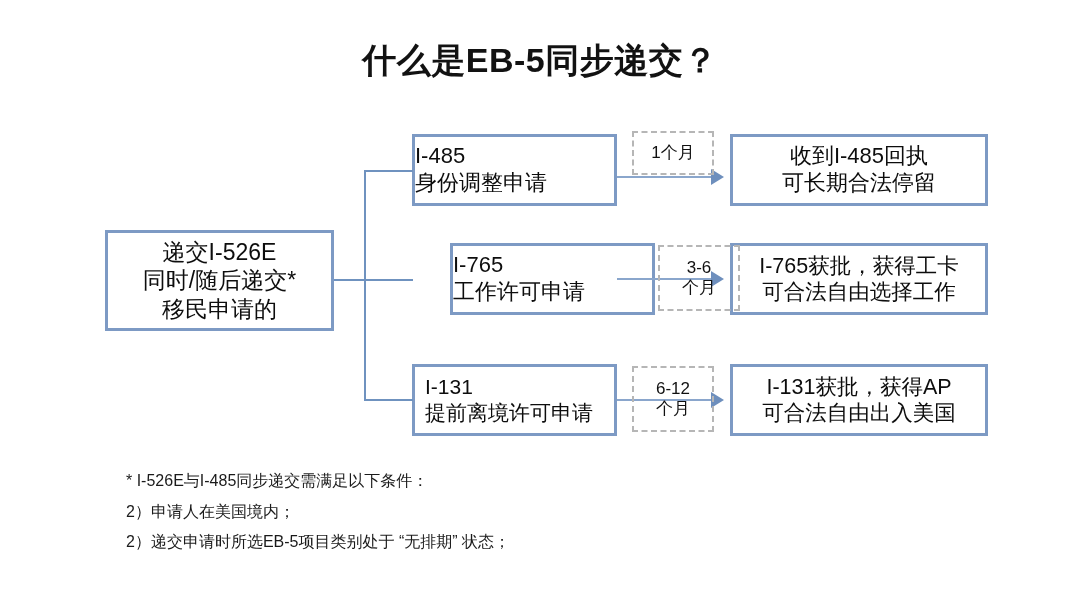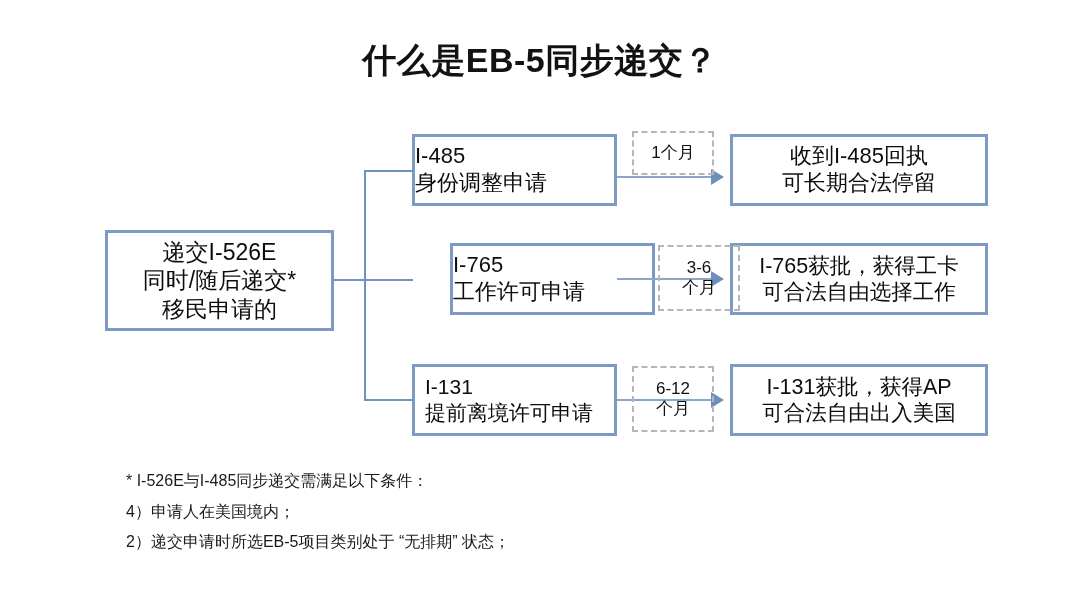--- a/index.html
+++ b/index.html
@@ -181,15 +181,15 @@
   <span class="ln">6-12</span>
   <span class="ln">个月</span>
 </div>
 <div class="fbox box-out r3">
   <span class="ln">I-131获批，获得AP</span>
   <span class="ln">可合法自由出入美国</span>
 </div>
 
 <div id="footnotes">
   <div class="fn">* I-526E与I-485同步递交需满足以下条件：</div>
-  <div class="fn">4）申请人在美国境内；</div>
+  <div class="fn">2）申请人在美国境内；</div>
   <div class="fn">2）递交申请时所选EB-5项目类别处于 “无排期” 状态；</div>
 </div>
 
 </body></html>

